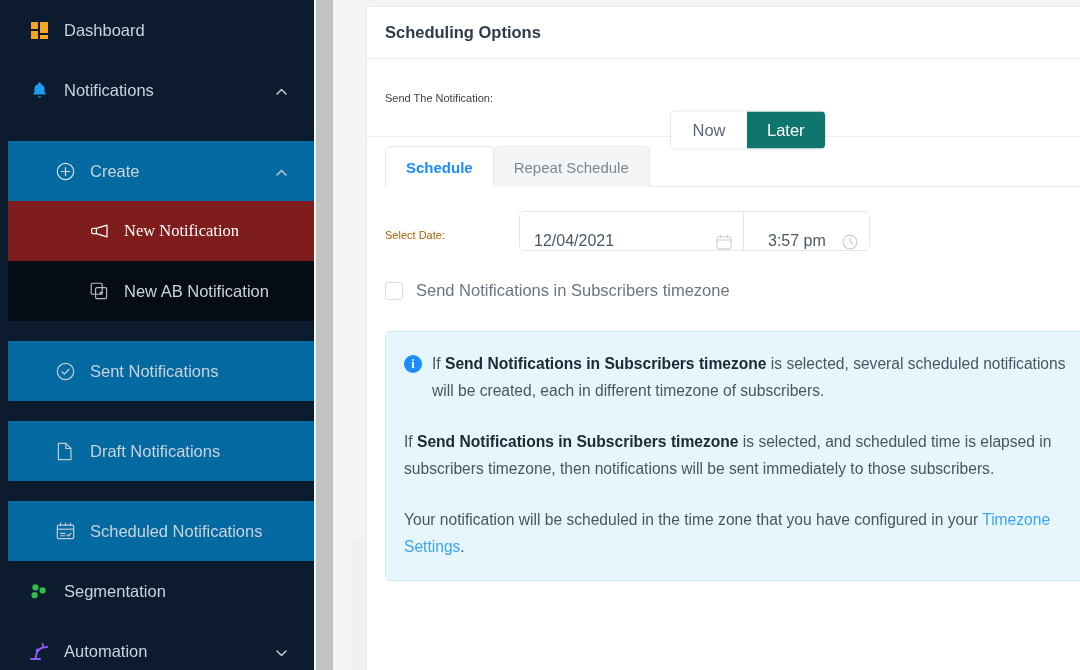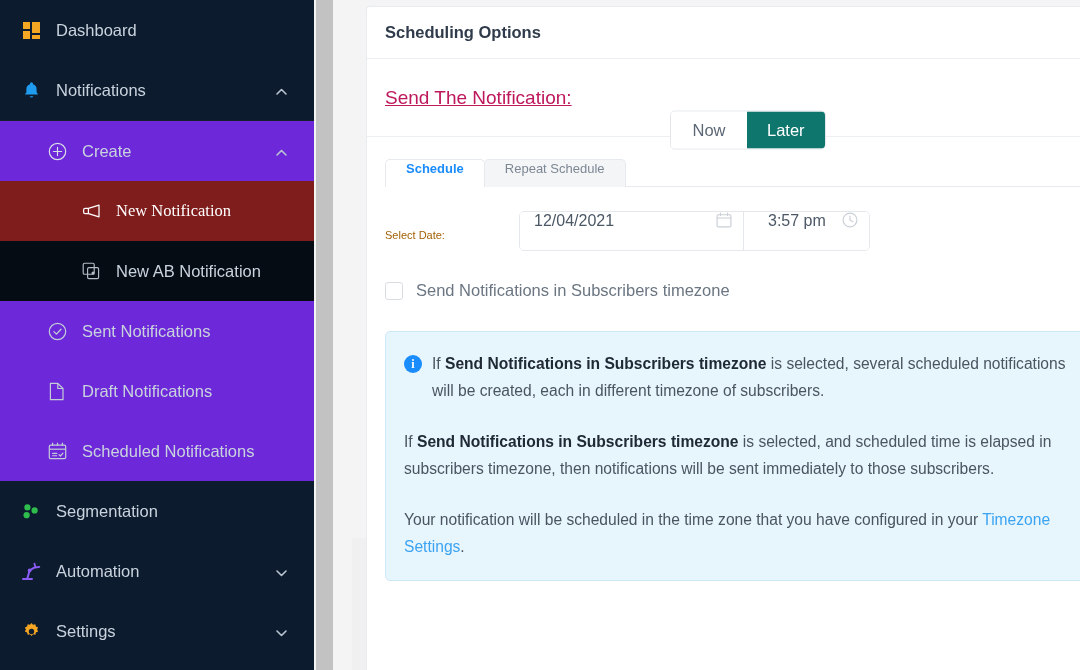--- a/index.html
+++ b/index.html
@@ -10,20 +10,21 @@
     background: #f0f0f0;
   }
   .app { position: relative; width: 1080px; height: 670px; display: flex; }
 
   
   .sidebar {
     width: 314px; height: 670px; flex: 0 0 314px;
     background: #0c1b2d;
     overflow: hidden;
     position: relative;
+    padding-left: 8px;
   }
   .nav-row {
     display: flex; align-items: center;
     height: 60px;
     color: #c9d3de;
     font-size: 16.5px;
     position: relative;
     cursor: pointer;
     white-space: nowrap;
   }
@@ -33,21 +34,21 @@
     flex: 0 0 26px;
   }
   .nav-row .lbl { margin-left: 12px; }
   .nav-row .caret {
     position: absolute; right: 26px; top: 50%;
     width: 13px; height: 13px;
     transform: translateY(-50%);
     color: #b9c4d1;
   }
   .lvl0 { padding-left: 18px; background: #0c1b2d; }
-  .lvl1 { padding-left: 44px; background: #6d28d9; }
+  .lvl1 { padding-left: 44px; background: #0369a1; margin-top: 20px; }
   .lvl2 { padding-left: 78px; background: #060c14; }
   .lvl2.active { background: #7f1d1d; color: #ffffff; font-family: Liberation Serif, serif; }
   .lvl2.active .lbl { color: #ffffff; }
   .sep-dark { height: 1px; background: #16202e; }
 
   
   .ic-dash { width: 17px; height: 17px; position: relative; display:block; }
   .ic-dash i { position: absolute; background: #f5a623; display:block; }
   .ic-dash i:nth-child(1){ left:0; top:0; width:7px; height:7px; }
   .ic-dash i:nth-child(2){ left:9px; top:0; width:8px; height:11px; }
@@ -89,21 +90,21 @@
     padding-left: 18px;
     font-size: 16.5px; font-weight: 600; color: #2f3b4a;
     border-bottom: 1px solid #edf0f2;
   }
   .send-row {
     height: 78px; display: flex; align-items: center;
     padding: 0 18px;
     border-bottom: 1px solid #edf0f2;
     position: relative;
   }
-  .send-label { font-size: 19px; color: #be185d; text-decoration: underline; }
+  .send-label { font-size: 11px; color: #404040; }
   .toggle-group {
     position: absolute; left: 303px; top: 50%;
     transform: translateY(-50%);
     display: flex; border-radius: 5px; overflow: hidden;
     border: 1px solid #e2e6ea;
     margin-top: 32px;
   }
   .toggle-btn {
     font-size: 16.5px;
     padding: 9px 20px;
@@ -118,41 +119,41 @@
   .tabs {
     display: flex; align-items: flex-end;
     padding-left: 18px; height: 50px;
     position: relative;
   }
   .tabs::after {
     content: ""; position: absolute; left: 18px; right: 0; bottom: 0;
     height: 1px; background: #e6eaee;
   }
   .tab {
-    font-size: 13px; padding: 1px 20px 11px;
+    font-size: 15px; padding: 12px 20px 11px;
     border: 1px solid #e6eaee;
     border-bottom: none;
     border-radius: 5px 5px 0 0;
     background: #f4f5f7; color: #7d8794;
     cursor: pointer; position: relative; z-index: 2;
     margin-right: -1px;
   }
   .tab.active {
     background: #ffffff; color: #1a8cfb; font-weight: 600;
     z-index: 3;
   }
 
   .date-row {
     display: flex; align-items: center;
     padding: 24px 18px 0 18px;
   }
   .date-label { font-size: 11px; color: #a16207; width: 134px; margin-top: 8px; }
   .input-pair { display: flex; border: 1px solid #e4e8ec; border-radius: 5px; overflow: hidden; }
   .fld {
-    display: flex; align-items: flex-start; height: 38px;
+    display: flex; align-items: flex-end; height: 38px;
     background: #fff;
   }
   .fld.date { width: 223px; padding: 0 11px 0 14px; }
   .fld.time { width: 126px; padding: 0 11px 0 24px; border-left: 1px solid #e4e8ec; }
   .fld .val { font-size: 16px; color: #4c5866; flex: 1 1 auto; }
   .fld .gl { color: #c3c9d0; display: inline-flex; }
 
   .check-row {
     display: flex; align-items: center;
     padding: 30px 18px 0 18px;

